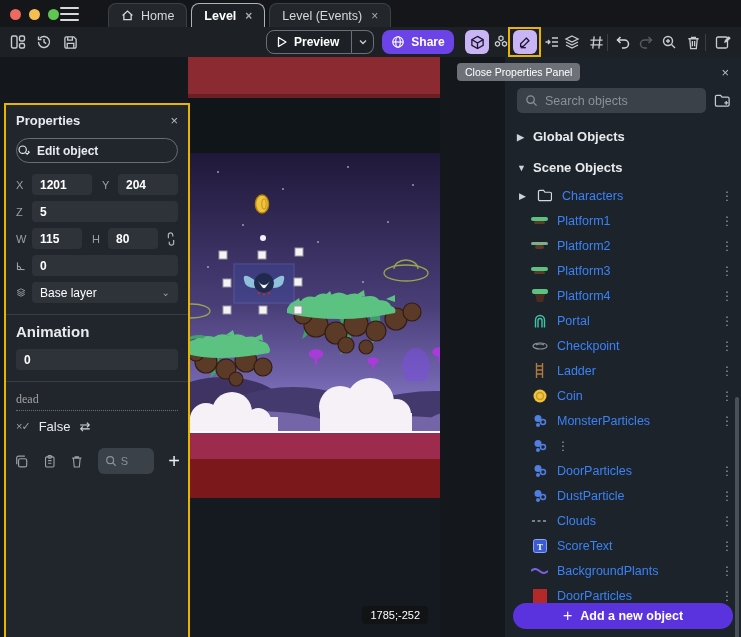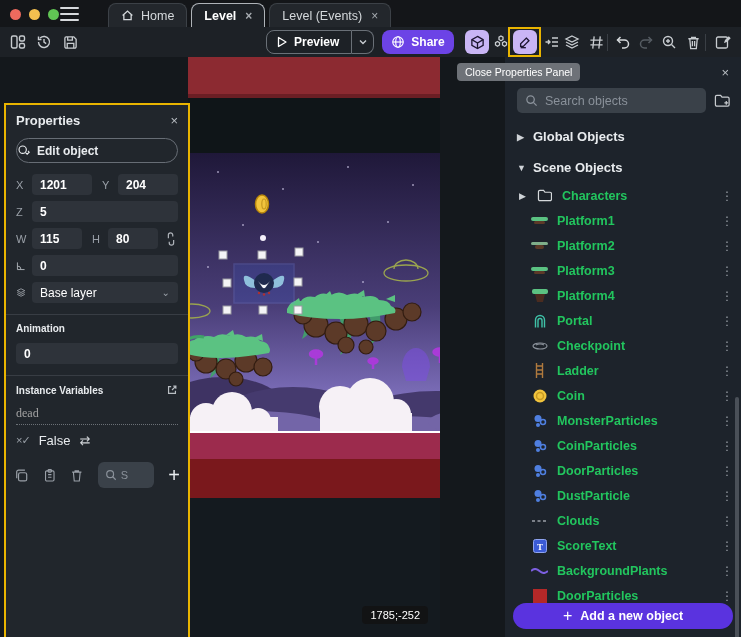--- a/index.html
+++ b/index.html
@@ -44,41 +44,41 @@
   .inst-row { display:flex; align-items:center; gap:8px; padding:4px 10px 6px 10px; color:#e8ebee; }
   .inst-row .grow { flex:1; }
   #edit-object { margin:4px 10px 8px 10px; height:25px; border:1px solid #676d75; border-radius:13px; display:flex; align-items:center; justify-content:flex-start; gap:7px; font-weight:bold; font-size:12px; cursor:pointer; }
   .frow { display:flex; align-items:center; gap:6px; padding:3px 10px; }
   .flabel { color:#9aa0a8; font-size:11px; width:10px; flex:none; }
   .finput { background:#2e333a; border-radius:4px; height:21px; display:flex; align-items:center; padding:0 8px; color:#fff; font-weight:bold; font-size:12px; flex:1; cursor:text; }
   .ficon { color:#aeb3b9; width:14px; flex:none; display:flex; justify-content:center; }
   .fselect { justify-content:space-between; font-weight:normal; cursor:pointer; }
   .fselect .car { color:#9aa0a8; font-size:10px; }
   .pdiv { border-top:1px solid #383d44; margin:8px 0 6px 0; }
-  .sect { font-weight:bold; font-size:10px; padding:2px 10px 6px 10px; display:flex; align-items:center; justify-content:space-between; }
+  .sect { font-weight:bold; font-size:15px; padding:2px 10px 6px 10px; display:flex; align-items:center; justify-content:space-between; }
   .var-name { color:#a3a3a3; padding:4px 10px 2px 10px;font-family:Liberation Serif, serif; }
   .var-name .nm { display:block; border-bottom:1px dotted #6b7076; padding-bottom:3px; }
   .var-val { display:flex; align-items:center; gap:9px; padding:6px 10px; }
   .bools { color:#9aa0a8; font-size:11px; letter-spacing:-1px; }
   .var-toolbar { display:flex; align-items:center; gap:14px; padding:8px 8px; color:#9aa0a8; }
   #var-search { background:#3a4149; border-radius:6px; height:26px; width:58px; display:flex; align-items:center; gap:4px; padding:0 7px; color:#8a919a; overflow:hidden; cursor:text; }
   .plus { font-size:20px; color:#e8ebee; margin-left:auto; cursor:pointer; }
 
   
   #objects { position:absolute; left:505px; top:57px; width:236px; height:580px; background:#1d232b; }
   .o-head { display:flex; align-items:center; justify-content:space-between; padding:8px 12px 4px 12px; }
   .o-title { font-weight:bold; font-size:13px; color:#e8ebee; }
   #obj-search-row { display:flex; align-items:center; gap:8px; padding:4px 10px 8px 12px; }
   #obj-search { flex:1; background:#3a4149; height:25px; border-radius:5px; display:flex; align-items:center; gap:7px; padding:0 8px; color:#8a919a; font-size:12.5px; cursor:text; }
   .o-group { display:flex; align-items:center; gap:8px; padding:8px 12px; font-weight:bold; font-size:13px; cursor:pointer; }
   .caret { color:#cfd3d7; font-size:9px; width:8px; }
   .o-row { display:flex; align-items:center; gap:9px; height:25px; padding:0 10px 0 26px; font-size:12.5px; cursor:pointer; }
   .o-row.folder-row { padding-left:14px; }
   .o-ic { width:17px; height:17px; flex:none; display:flex; align-items:center; justify-content:center; }
-  .o-label { flex:1; color:#22c55e;font-weight:bold; }
+  .o-label { flex:1; color:#3b82f6; }
   .kebab { color:#9aa0a8; font-size:12px; width:10px; text-align:center; cursor:pointer; }
   #add-object { position:absolute; left:8px; bottom:8px; width:220px; height:26px; background:#5a33df; border-radius:14px; display:flex; align-items:center; justify-content:center; gap:8px; color:#fff; font-weight:bold; font-size:12.5px; cursor:pointer; }
   #obj-scroll { position:absolute; right:2px; top:340px; width:4px; height:262px; background:#4a5058; border-radius:2px; }
 
   
   #tooltip { position:absolute; left:457px; top:63px; background:#6e7278; color:#fff; font-size:10.5px; padding:3px 8px; border-radius:4px; z-index:60; white-space:nowrap; }
 </style>
 </head>
 <body>
 
@@ -441,26 +441,20 @@
     </span>
   </div>
   <div class="pdiv"></div>
   <div class="sect">
       <span>Animation</span>
     </div>
   <div class="frow" style="padding-left:10px">
     <span class="finput">0</span>
   </div>
   <div class="pdiv"></div>
-  <div class="sect">
-    <span>Instance Variables</span>
-    <svg width="12" height="12" viewBox="0 0 14 14" fill="none" stroke="#b9bec3" stroke-width="1.4">
-        <path d="M6 3H3v8h8V8 M8.5 2.5H11.5V5.5 M11 3 7 7"></path>
-      </svg>
-  </div>
   <div class="var-name">
     <span class="nm">dead</span>
   </div>
   <div class="var-val">
     <span class="bools">×✓</span>
     <span style="font-size:13px">False</span>
     <span style="color:#cfd3d7;font-size:13px">⇄</span>
   </div>
   <div class="var-toolbar">
     <svg width="15" height="15" viewBox="0 0 16 16" fill="none" stroke="#9aa0a8" stroke-width="1.3">
@@ -614,21 +608,20 @@
         <span class="kebab">⋮</span>
       </div>
       <div class="o-row">
         <span class="o-ic">
           <svg width="14" height="14" viewBox="0 0 14 14">
             <circle cx="5" cy="4.5" r="3.5" fill="#4f7fe0"></circle>
             <circle cx="10" cy="8" r="2.5" fill="none" stroke="#4f7fe0" stroke-width="1.5"></circle>
             <circle cx="5" cy="11" r="2" fill="#4f7fe0"></circle>
           </svg>
         </span>
-        <span class="o-label">CoinParticles</span>
         <span class="kebab">⋮</span>
       </div>
       <div class="o-row">
         <span class="o-ic">
           <svg width="14" height="14" viewBox="0 0 14 14">
             <circle cx="5" cy="4.5" r="3.5" fill="#4f7fe0"></circle>
             <circle cx="10" cy="8" r="2.5" fill="none" stroke="#4f7fe0" stroke-width="1.5"></circle>
             <circle cx="5" cy="11" r="2" fill="#4f7fe0"></circle>
           </svg>
         </span>

